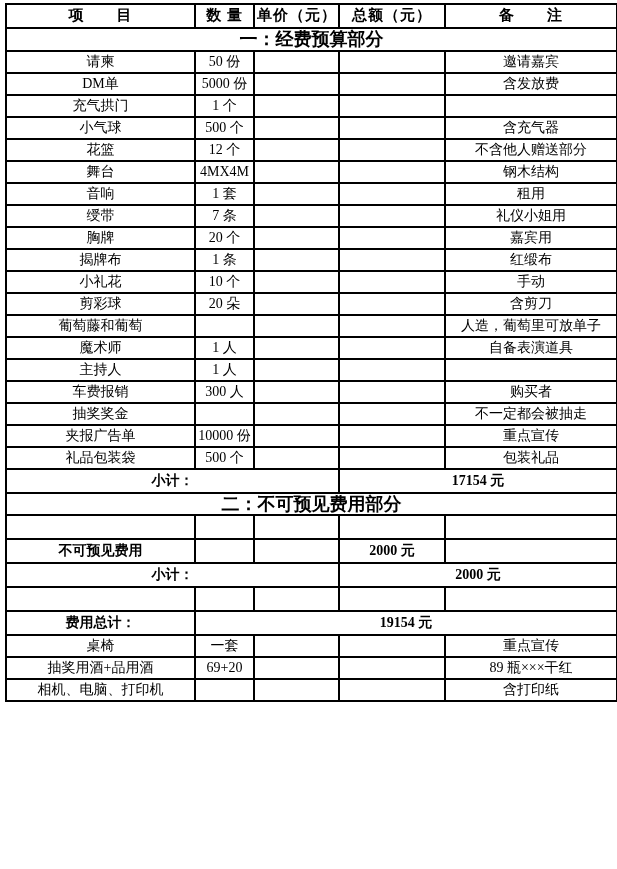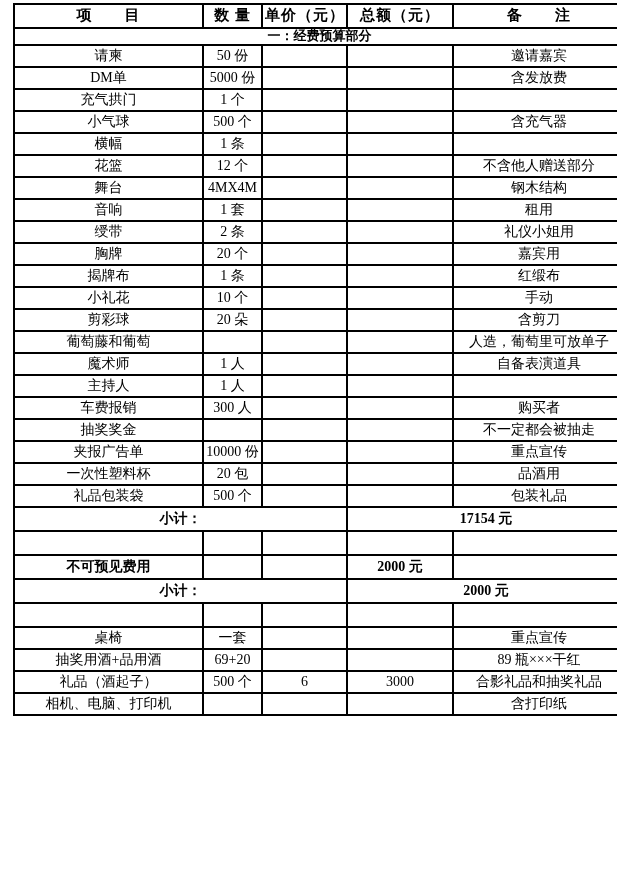--- a/index.html
+++ b/index.html
@@ -9,21 +9,21 @@
     width: 617px;
   }
   body {
     font-family: "Liberation Serif", "DejaVu Serif", serif;
     color: #000000;
   }
   .page {
     width: 617px;
     height: 869px;
     box-sizing: border-box;
-    padding: 3px 3px 0 13px;
+    padding: 3px 3px 0 5px;
     background: #ffffff;
   }
   table.budget {
     border-collapse: collapse;
     table-layout: fixed;
     width: 611px;
   }
   table.budget td {
     border: 2px solid #000000;
     text-align: center;
@@ -36,21 +36,21 @@
   }
   tr.r-header td {
     height: 22px;
     font-weight: bold;
     font-size: 15px;
     letter-spacing: 1px;
   }
   tr.r-section td {
     height: 14px;
     font-weight: bold;
-    font-size: 13px;
+    font-size: 18px;
   }
   tr.r-data td   { height: 20px; }
   tr.r-empty td  { height: 22px; }
   tr.r-bold td,
   tr.r-subtotal td,
   tr.r-total td  { height: 22px; font-weight: bold; margin-left: 28px; }
 </style>
 </head>
 <body>
 
@@ -96,27 +96,20 @@
           <td></td>
         </tr>
         <tr class="r-data">
           <td>小气球</td>
           <td>500 个</td>
           <td></td>
           <td></td>
           <td>含充气器</td>
         </tr>
         <tr class="r-data">
-          <td>横幅</td>
-          <td>1 条</td>
-          <td></td>
-          <td></td>
-          <td></td>
-        </tr>
-        <tr class="r-data">
           <td>花篮</td>
           <td>12 个</td>
           <td></td>
           <td></td>
           <td>不含他人赠送部分</td>
         </tr>
         <tr class="r-data">
           <td>舞台</td>
           <td>4MX4M</td>
           <td></td>
@@ -125,21 +118,21 @@
         </tr>
         <tr class="r-data">
           <td>音响</td>
           <td>1 套</td>
           <td></td>
           <td></td>
           <td>租用</td>
         </tr>
         <tr class="r-data">
           <td>绶带</td>
-          <td>2 条</td>
+          <td>7 条</td>
           <td></td>
           <td></td>
           <td>礼仪小姐用</td>
         </tr>
         <tr class="r-data">
           <td>胸牌</td>
           <td>20 个</td>
           <td></td>
           <td></td>
           <td>嘉宾用</td>
@@ -199,39 +192,35 @@
           <td></td>
           <td></td>
           <td>不一定都会被抽走</td>
         </tr>
         <tr class="r-data">
           <td>夹报广告单</td>
           <td>10000 份</td>
           <td></td>
           <td></td>
           <td>重点宣传</td>
-        </tr>
-        <tr class="r-data">
-          <td>一次性塑料杯</td>
-          <td>20 包</td>
-          <td></td>
-          <td></td>
-          <td>品酒用</td>
         </tr>
         <tr class="r-data">
           <td>礼品包装袋</td>
           <td>500 个</td>
           <td></td>
           <td></td>
           <td>包装礼品</td>
         </tr>
         <tr class="r-subtotal">
           <td colspan="3">小计：</td>
           <td colspan="2">17154 元</td>
         </tr>
+        <tr class="r-section">
+          <td colspan="5">二：不可预见费用部分</td>
+        </tr>
         <tr class="r-empty">
           <td></td>
           <td></td>
           <td></td>
           <td></td>
           <td></td>
         </tr>
         <tr class="r-bold">
           <td>不可预见费用</td>
           <td></td>
@@ -243,40 +232,37 @@
           <td colspan="3">小计：</td>
           <td colspan="2">2000 元</td>
         </tr>
         <tr class="r-empty">
           <td></td>
           <td></td>
           <td></td>
           <td></td>
           <td></td>
         </tr>
+        <tr class="r-total">
+          <td>费用总计：</td>
+          <td colspan="4">19154 元</td>
+        </tr>
         <tr class="r-data">
           <td>桌椅</td>
           <td>一套</td>
           <td></td>
           <td></td>
           <td>重点宣传</td>
         </tr>
         <tr class="r-data">
           <td>抽奖用酒+品用酒</td>
           <td>69+20</td>
           <td></td>
           <td></td>
           <td>89 瓶×××干红</td>
-        </tr>
-        <tr class="r-data">
-          <td>礼品（酒起子）</td>
-          <td>500 个</td>
-          <td>6</td>
-          <td>3000</td>
-          <td>合影礼品和抽奖礼品</td>
         </tr>
         <tr class="r-data">
           <td>相机、电脑、打印机</td>
           <td></td>
           <td></td>
           <td></td>
           <td>含打印纸</td>
         </tr>
       </tbody>
   </table>

